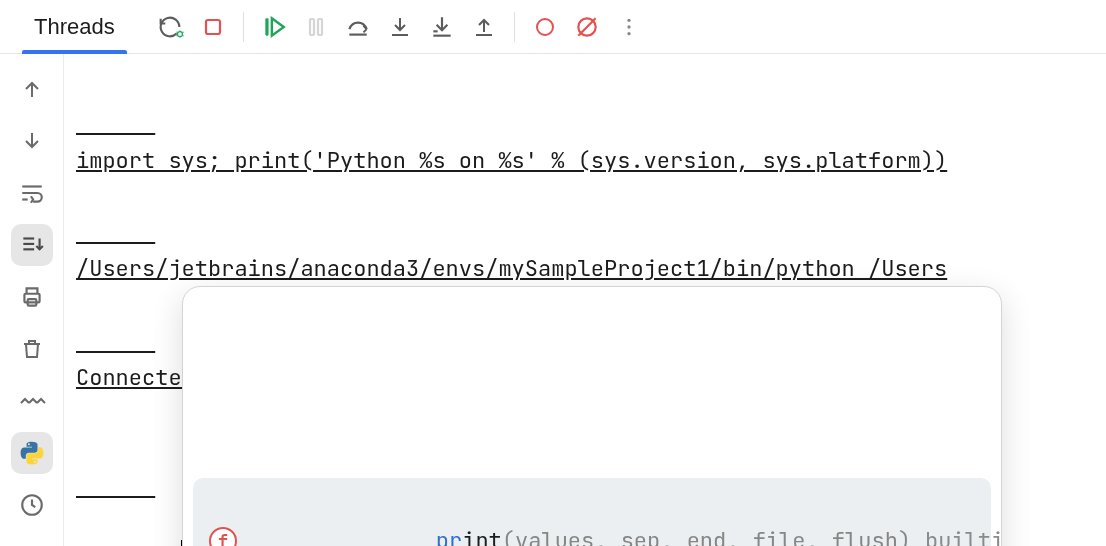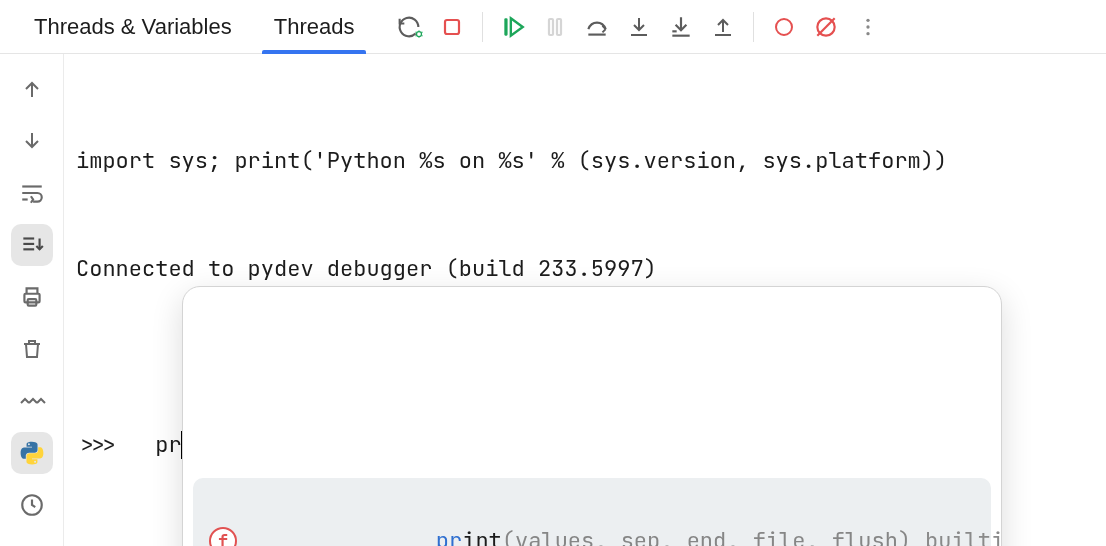--- a/index.html
+++ b/index.html
@@ -8,21 +8,21 @@
   .root { display: flex; flex-direction: column; width: 100%; height: 100%; }
 
   
   .topbar { display: flex; align-items: center; height: 54px; border-bottom: 1px solid #e5e5e5; padding: 0 8px 0 16px; gap: 6px; }
   .tab { padding: 0 18px; height: 54px; display: flex; align-items: center; font-size: 22px; color: #1c1c1c; cursor: pointer; white-space: nowrap; position: relative; }
   .tab.active::after { content: ""; position: absolute; left: 6px; right: 6px; bottom: 0; height: 4px; background: #3574f0; border-radius: 2px 2px 0 0; }
   .iconbtn { width: 36px; height: 36px; display: flex; align-items: center; justify-content: center; border-radius: 8px; cursor: pointer; color: #666; }
   .vsep { width: 1px; height: 30px; background: #e0e0e0; margin: 0 6px; }
 
   
-  .body { flex: 1; display: flex; min-height: 0; }
+  .body { flex: 1; display: flex; min-height: 0; text-decoration: underline; }
 
   
   .rail { width: 64px; border-right: 1px solid #ebebeb; display: flex; flex-direction: column; align-items: center; padding: 14px 0; gap: 10px; }
   .rail .railbtn { width: 42px; height: 42px; display: flex; align-items: center; justify-content: center; border-radius: 10px; cursor: pointer; color: #5c5c5c; }
   .rail .railbtn.toggled { background: #e6e6e6; }
 
   
   .console { flex: 1; padding: 16px 10px 0 12px; font-family: "JetBrains Mono", Menlo, Consolas, monospace; font-size: 22px; line-height: 1.65; white-space: pre; overflow: hidden; position: relative; }
   .console-line { color: #1c1c1c; }
 
@@ -44,21 +44,20 @@
   .comp-src { color: #8a8a8a; font-family: "JetBrains Mono", Menlo, Consolas, monospace; font-size: 22px; }
 
   svg { display: block; }
 </style>
 </head>
 <body>
 
 <div class="root">
 
   <div class="topbar">
-    <div class="tab">Threads &amp; Variables</div>
     <div class="tab active">Threads</div>
 
     <div style="width:8px"></div>
 
     <div class="iconbtn">
       <svg width="28" height="28" viewBox="0 0 24 24" fill="none" stroke="#5c5c5c" stroke-width="1.8">
         <path d="M4 5v4h4"></path>
           <path d="M20 12a8 8 0 1 0-2.3 5.6"></path>
       </svg>
       <svg width="12" height="12" viewBox="0 0 24 24" fill="none" stroke="#1da65a" stroke-width="2.5" style="margin-left:-10px; margin-top:14px;">
@@ -210,20 +209,21 @@
       <div class="railbtn">
         <svg width="26" height="26" viewBox="0 0 24 24" fill="none" stroke="#6a6a6a" stroke-width="2">
             <circle cx="12" cy="12" r="9"></circle>
             <path d="M12 7v5l3 2"></path>
           </svg>
       </div>
     </div>
 
     <div class="console">
       <div class="console-line">import sys; print('Python %s on %s' % (sys.version, sys.platform))</div>
+      <div class="console-line">/Users/jetbrains/anaconda3/envs/mySampleProject1/bin/python /Users</div>
       <div class="console-line">Connected to pydev debugger (build 233.5997)</div>
 
       <div class="prompt-row">
         <span class="prompt-sym">&gt;&gt;&gt;   </span><span class="prompt-input-text">pr</span><span class="caret"></span>
       </div>
 
       <div class="popup">
         <div class="popup-list">
 
           <div class="popup-item selected">

